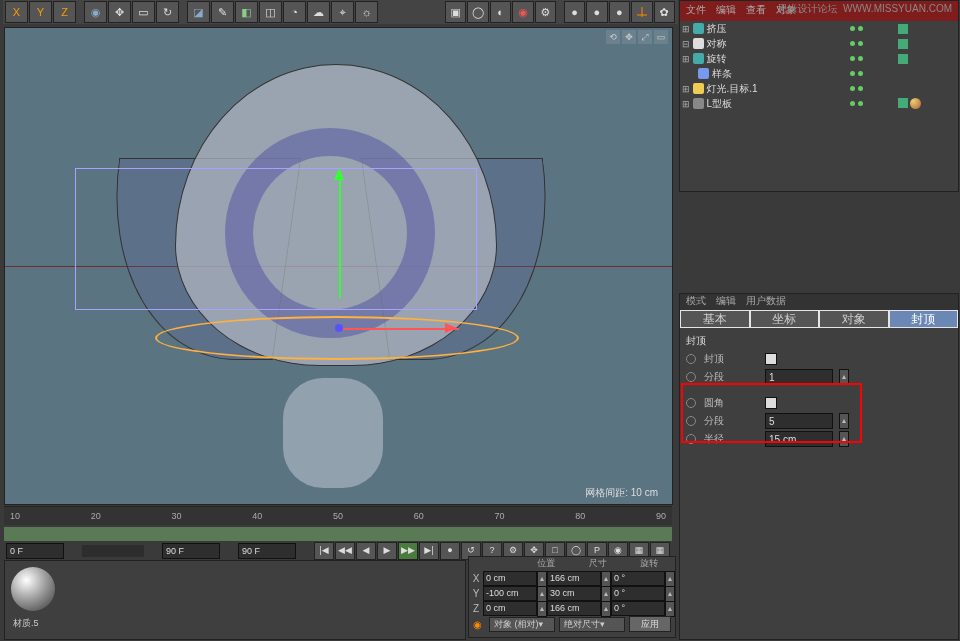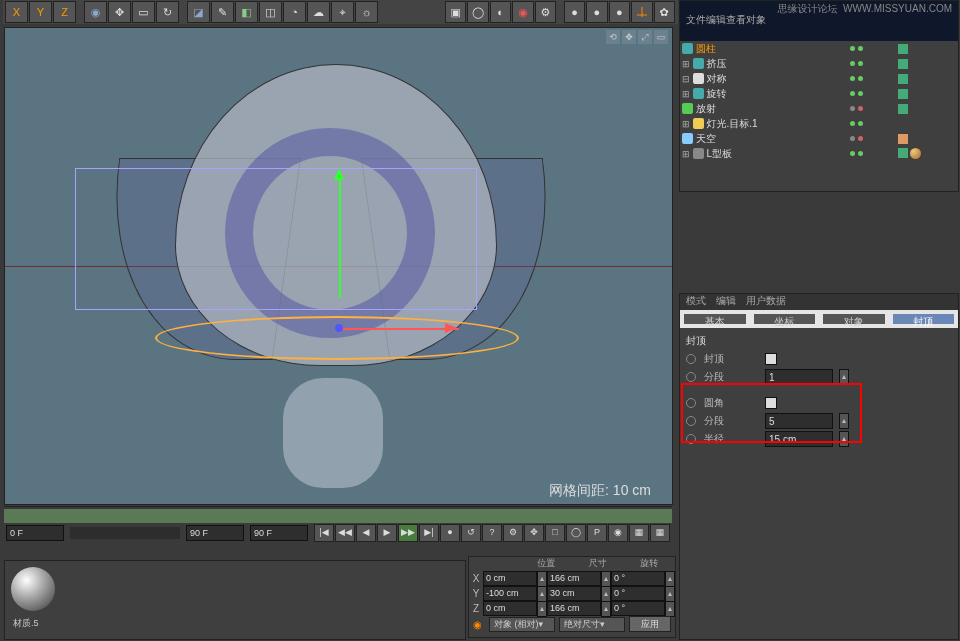--- a/index.html
+++ b/index.html
@@ -7,73 +7,73 @@
   .tbtn{width:21px;height:20px;background:#555;border:1px solid #222;display:flex;align-items:center;justify-content:center;font-size:11px;color:#ddd}
   .tbtn.orange{color:#ff9c00}
   .tbtn.blue{color:#8ac}
   .tbtn.grn{color:#8c8}
   .tbtn.red{color:#e55}
   .tsep{width:6px}
   .toolbar-right{position:absolute;left:445px;top:0;height:24px;width:230px;display:flex;align-items:center;gap:1px}
   .viewport{position:absolute;left:4px;top:27px;width:667px;height:476px;background:#5b7482;border:1px solid #222}
   .vp-tl{position:absolute;right:4px;top:2px;display:flex;gap:2px}
   .vp-tl .mini{width:14px;height:14px;background:rgba(255,255,255,0.1);font-size:9px;text-align:center;line-height:14px}
-  .vp-status{position:absolute;right:21px;bottom:4px;color:#ddd;font-size:14px}
+  .vp-status{position:absolute;right:14px;bottom:4px;color:#ddd;font-size:10px}
   
   .scene{position:absolute;left:0;top:0;width:667px;height:476px}
   .grid-h{position:absolute;left:0;right:0;top:50%;height:0;border-top:1px solid rgba(120,0,0,.6)}
   .sel-box{position:absolute;left:70px;top:140px;width:400px;height:140px;border:1px solid #a9a0ff}
   .axis-y{width:0;height:120px;background:none;border-left:2px solid #3f3;position:absolute;left:50%;top:150px}
   .axis-x{width:120px;height:0;border-top:2px solid #f55;position:absolute;left:50%;top:300px}
   .arrow-y{position:absolute;left:calc(50% - 5px);top:140px;width:0;height:0;border-left:5px solid transparent;border-right:5px solid transparent;border-bottom:12px solid #3f3}
   .arrow-x{position:absolute;left:440px;top:295px;width:0;height:0;border-top:5px solid transparent;border-bottom:5px solid transparent;border-left:12px solid #f55}
   .dot{position:absolute;left:calc(50% - 4px);top:296px;width:8px;height:8px;border-radius:50%;background:#55f}
   .body-egg{position:absolute;left:170px;top:36px;width:320px;height:300px;border:1px solid #333;border-radius:50% 50% 45% 45%/60% 60% 40% 40%;background:rgba(180,185,195,.7)}
   .ring-out{position:absolute;left:220px;top:100px;width:210px;height:210px;border-radius:50%;border:28px solid rgba(80,80,160,.5);box-sizing:border-box}
   .fin-l{position:absolute;left:100px;top:130px;width:180px;height:200px;border:1px solid #333;border-radius:0 0 0 80%/0 0 0 100%;transform:skewX(-8deg);background:rgba(100,100,170,.2)}
   .fin-r{position:absolute;left:370px;top:130px;width:180px;height:200px;border:1px solid #333;border-radius:0 0 80% 0/0 0 100% 0;transform:skewX(8deg);background:rgba(100,100,170,.2)}
   .disc{position:absolute;left:150px;top:288px;width:360px;height:40px;border:2px solid #ffb040;border-radius:50%/50%}
   .foot{position:absolute;left:278px;top:350px;width:100px;height:110px;background:rgba(200,205,215,.5);border-radius:40px}
   
   .panel{background:#3f3f3f;border:1px solid #222;position:absolute}
   .pnl-obj{left:679px;top:0;width:278px;height:190px}
-  .pnl-obj .menu{height:16px;background:#0f172a;display:flex;padding:12px 6px;color:#aaa;font-size:10px}
+  .pnl-obj .menu{height:16px;background:#7f1d1d;display:flex;gap:10px;padding:2px 6px;color:#aaa;font-size:10px}
   .om-row{display:flex;align-items:center;height:15px;padding-left:2px}
   .om-name{flex:1;color:#ddd;font-size:10px;display:flex;align-items:center;gap:3px}
   .om-name.sel{color:#ff9c00}
   .t-icon{width:11px;height:11px;display:inline-block;border-radius:2px}
   .om-vis{width:48px;display:flex;gap:3px}
   .vdot{width:5px;height:5px;border-radius:50%}
   .g{background:#6c6}.r{background:#c66}.gr{background:#888}
   .om-tag{width:60px;display:flex;gap:2px}
   .chk{width:10px;height:10px;background:#4a7}
   .chk2{width:10px;height:10px;background:#888}
   .indent1{padding-left:16px}
   .pnl-attr{left:679px;top:293px;width:278px;height:345px}
   .attr-menu{height:16px;background:#333;display:flex;gap:10px;padding:0 6px;color:#aaa}
   .attr-hdr{height:18px;background:#4a4a4a;display:flex;align-items:center;gap:6px;padding:0 6px;color:#ddd;font-size:10px}
   .attr-tabs{display:flex;height:18px}
-  .attr-tab{flex:1;background:#555;border:4px solid #e5e5e5;text-align:center;line-height:16px;font-size:10px;color:#ccc}
+  .attr-tab{flex:1;background:#555;border:1px solid #e5e5e5;text-align:center;line-height:16px;font-size:12px;color:#ccc}
   .attr-tab.act{background:#6a87b5;color:#fff}
   .attr-grp{padding:4px 6px;font-size:10px;color:#ddd}
   .row{display:flex;align-items:center;height:18px;gap:6px}
   .row .lab{width:55px;color:#bbb}
   .blt{width:8px;height:8px;border:1px solid #888;border-radius:50%;margin-right:2px}
   .val-in{width:60px;height:14px;background:#2e2e2e;border:1px solid #111;color:#ddd;font-size:10px;padding:0 3px}
   .chkbx{width:10px;height:10px;background:#ddd;border:1px solid #111}
   .spn{width:8px;height:14px;background:#555;border:1px solid #111;color:#bbb;font-size:8px;text-align:center;line-height:14px}
   .hl-red{position:absolute;outline:2px solid #f00}
   .hl1{left:683px;top:385px;width:177px;height:56px}
   .hl2{left:543px;top:560px;width:70px;height:62px}
   
   .timeline{position:absolute;left:4px;top:506px;width:668px;height:50px;background:#3a3a3a;border-top:1px solid #222}
   .ruler{height:18px;background:#333;display:flex;justify-content:space-between;padding:0 6px;color:#aaa;font-size:9px;align-items:center}
   .slider{height:14px;background:#444;margin-top:2px;position:relative}
   .slider .bar{position:absolute;left:0;top:0;bottom:0;width:100%;background:#5a7a55}
-  .tl-ctrl{height:18px;display:flex;align-items:center;gap:6px;padding:1px 2px}
+  .tl-ctrl{height:18px;display:flex;align-items:center;gap:18px;padding:1px 2px}
   .fld{width:50px;height:14px;background:#2e2e2e;border:1px solid #111;color:#ddd;font-size:9px;padding:0 3px}
   .play{width:18px;height:16px;background:#555;border:1px solid #222;text-align:center;line-height:14px;font-size:9px;color:#ddd}
   .play.g{background:#4a7a3d}
   
   .coords{position:absolute;left:468px;top:556px;width:206px;height:80px;background:#3f3f3f;border:1px solid #222}
   .coords .hdr{display:flex;height:14px;font-size:9px;color:#aaa}
   .coords .hdr div{flex:1;text-align:center}
   .coords .cr{display:flex;height:15px;align-items:center}
   .coords .cr .l{width:14px;text-align:center;color:#bbb}
   .coords .cr .c{flex:1;display:flex}
@@ -155,33 +155,20 @@
 
 <div class="panel pnl-obj">
   <div class="menu">
     <span>文件</span>
     <span>编辑</span>
     <span>查看</span>
     <span>对象</span>
   </div>
   <div id="om-list">
       <div class="om-row">
-        <div class="om-name sel indent0">
-          <span class="t-icon" style="background:#4aa"></span>
-          <span>圆柱</span>
-        </div>
-        <div class="om-vis">
-          <span class="vdot g"></span>
-          <span class="vdot g"></span>
-        </div>
-        <div class="om-tag">
-          <span class="chk"></span>
-        </div>
-      </div>
-      <div class="om-row">
         <div class="om-name indent0">
           <span style="color:#aaa;font-size:9px">⊞</span>
           <span class="t-icon" style="background:#4aa"></span>
           <span>挤压</span>
         </div>
         <div class="om-vis">
           <span class="vdot g"></span>
           <span class="vdot g"></span>
         </div>
         <div class="om-tag">
@@ -210,56 +197,41 @@
         </div>
         <div class="om-vis">
           <span class="vdot g"></span>
           <span class="vdot g"></span>
         </div>
         <div class="om-tag">
           <span class="chk"></span>
         </div>
       </div>
       <div class="om-row">
-        <div class="om-name indent0">
-          <span class="t-icon" style="background:#5c5"></span>
-          <span>放射</span>
-        </div>
-        <div class="om-vis">
-          <span class="vdot gr"></span>
-          <span class="vdot r"></span>
-        </div>
-        <div class="om-tag">
-          <span class="chk"></span>
-        </div>
+        <div class="om-name indent1">
+          <span class="t-icon" style="background:#79e"></span>
+          <span>样条</span>
+        </div>
+        <div class="om-vis">
+          <span class="vdot g"></span>
+          <span class="vdot g"></span>
+        </div>
+        <div class="om-tag"></div>
       </div>
       <div class="om-row">
         <div class="om-name indent0">
           <span style="color:#aaa;font-size:9px">⊞</span>
           <span class="t-icon" style="background:#ec5"></span>
           <span>灯光.目标.1</span>
         </div>
         <div class="om-vis">
           <span class="vdot g"></span>
           <span class="vdot g"></span>
         </div>
         <div class="om-tag"></div>
-      </div>
-      <div class="om-row">
-        <div class="om-name indent0">
-          <span class="t-icon" style="background:#8cf"></span>
-          <span>天空</span>
-        </div>
-        <div class="om-vis">
-          <span class="vdot gr"></span>
-          <span class="vdot r"></span>
-        </div>
-        <div class="om-tag">
-          <span class="chk2" style="width: 10px; height: 10px; background: rgb(221, 153, 102);"></span>
-        </div>
       </div>
       <div class="om-row">
         <div class="om-name indent0">
           <span style="color:#aaa;font-size:9px">⊞</span>
           <span class="t-icon" style="background:#888"></span>
           <span>L型板</span>
         </div>
         <div class="om-vis">
           <span class="vdot g"></span>
           <span class="vdot g"></span>
@@ -317,20 +289,31 @@
           <span class="spn">▴</span>
         </div>
       </div>
   </div>
 </div>
 
 <div class="hl-red hl1"></div>
 <div class="hl-red hl2"></div>
 
 <div class="timeline">
+  <div class="ruler" id="tl-ruler">
+      <span>10</span>
+      <span>20</span>
+      <span>30</span>
+      <span>40</span>
+      <span>50</span>
+      <span>60</span>
+      <span>70</span>
+      <span>80</span>
+      <span>90</span>
+    </div>
   <div class="slider">
       <div class="bar"></div>
     </div>
   <div class="tl-ctrl">
     <input class="fld" value="0 F" style="">
     <div style="flex:1;height:12px;background:#2d2d2d"></div>
     <input class="fld" value="90 F" style="">
     <input class="fld" value="90 F" style="">
     <div id="tl-btns" style="display:flex;gap:1px">
         <div class="play">|◀</div>

